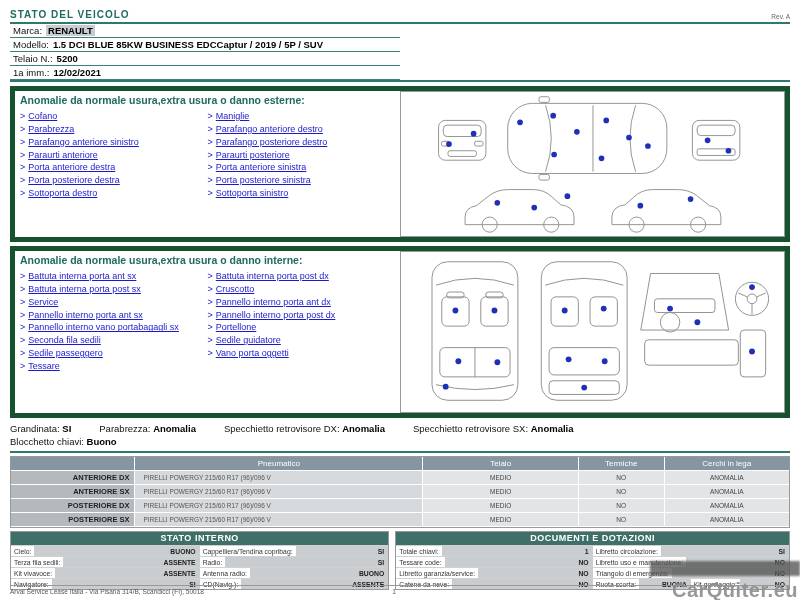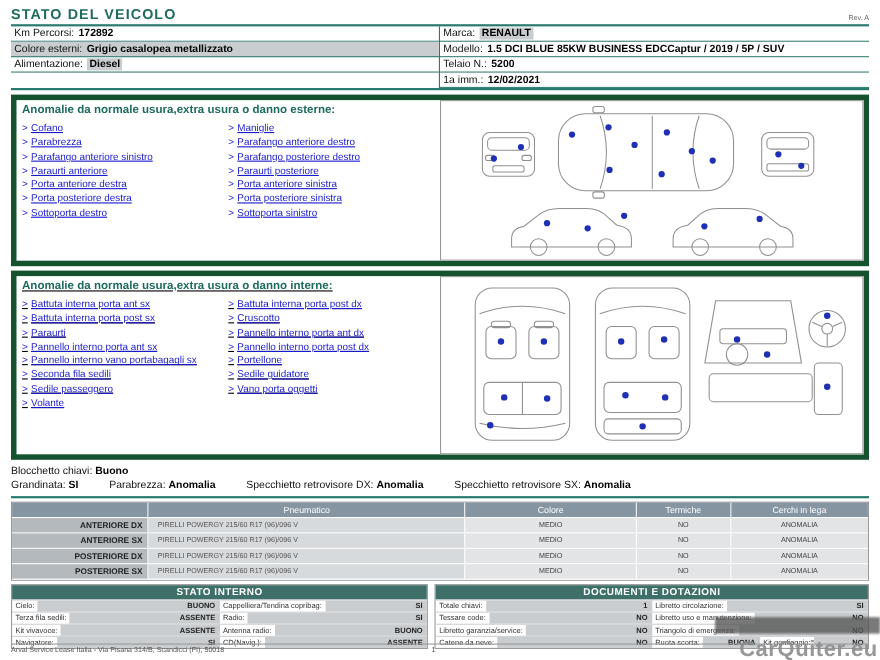--- a/index.html
+++ b/index.html
@@ -2,37 +2,37 @@
 <html><head>
 <meta charset="utf-8">
 <style>
   * { margin:0; padding:0; box-sizing:border-box; }
   html,body { background:#e9e9e9; }
   body { font-family:"Liberation Sans", sans-serif; }
   .page { position:relative; width:800px; height:600px; background:#ffffff; padding:6px 10px 0; overflow:hidden; }
 
   
   .hdr { display:flex; justify-content:space-between; align-items:flex-end; border-bottom:2px solid #2a7a6e; padding-bottom:2px; height:18px; }
-  .title { color:#1e6b5f; font-weight:bold; font-size:13px; letter-spacing:1px; }
+  .title { color:#1e6b5f; font-weight:bold; font-size:10px; letter-spacing:1px; }
   .rev { font-size:6.5px; color:#666; }
 
   
   .info { display:flex; border-bottom:2px solid #2a7a6e; }
   .info-col { width:50%; }
   .info-col.l { border-right:1px solid #2a7a6e; }
   .info-row { display:flex; align-items:baseline; border-bottom:1px solid #3a8276; font-size:9.5px; min-height:14px; padding:1px 3px; flex-wrap:wrap; }
   .info-row .lbl { margin-right:4px; white-space:nowrap; color:#111; }
   .info-row .val { font-weight:bold; color:#000; }
   .hl-row { background:#c9cdcf; }
   .val.hl { background:#c9cdcf; padding:0 2px; }
 
   
   .anom-box { border:5px solid #14532d; margin-top:4px; display:flex; }
   .anom-box.ext { height:156px; }
-  .anom-box.int { height:172px;text-decoration:underline; }
+  .anom-box.int { height:172px; }
   .anom-list { flex:1; padding:3px 5px; }
   .anom-title { color:#1e6b5f; font-weight:bold; font-size:10.5px; margin-bottom:5px; }
   .anom-cols { display:flex; }
   .anom-col { width:50%; padding-right:4px; }
   .anom-item { font-size:9px; color:#1a1acc; margin-bottom:2.5px; display:flex; line-height:1.15; cursor:pointer; }
   .anom-item .gt { margin-right:3px; }
   .anom-item .lnk { text-decoration:underline; }
   .diagram { width:385px; border:1px solid #999; background:#fff; }
   .diagram svg { width:100%; height:100%; display:block; }
   .dot { fill:#2030b5; }
@@ -79,34 +79,20 @@
 <body>
 
 <div class="page">
 
   <div class="hdr">
     <div class="title">STATO DEL VEICOLO</div>
     <div class="rev">Rev. A</div>
   </div>
 
   <div class="info">
-    <div class="info-col l">
-      <div class="info-row">
-        <span class="lbl">Km Percorsi:</span>
-        <span class="val">172892</span>
-      </div>
-      <div class="info-row hl-row">
-        <span class="lbl">Colore esterni:</span>
-        <span class="val">Grigio casalopea metallizzato</span>
-      </div>
-      <div class="info-row">
-        <span class="lbl">Alimentazione:</span>
-        <span class="val hl">Diesel</span>
-      </div>
-    </div>
     <div class="info-col">
       <div class="info-row">
         <span class="lbl">Marca:</span>
         <span class="val hl">RENAULT</span>
       </div>
       <div class="info-row">
         <span class="lbl">Modello:</span>
         <span class="val" style="white-space:normal">1.5 DCI BLUE 85KW BUSINESS EDCCaptur / 2019 / 5P / SUV</span>
       </div>
       <div class="info-row">
@@ -241,41 +227,41 @@
           <div class="anom-item">
               <span class="gt">&gt;</span>
               <span class="lnk">Battuta interna porta ant sx</span>
             </div>
           <div class="anom-item">
               <span class="gt">&gt;</span>
               <span class="lnk">Battuta interna porta post sx</span>
             </div>
           <div class="anom-item">
               <span class="gt">&gt;</span>
-              <span class="lnk">Paraurti</span>
+              <span class="lnk">Service</span>
             </div>
           <div class="anom-item">
               <span class="gt">&gt;</span>
               <span class="lnk">Pannello interno porta ant sx</span>
             </div>
           <div class="anom-item">
               <span class="gt">&gt;</span>
               <span class="lnk">Pannello interno vano portabagagli sx</span>
             </div>
           <div class="anom-item">
               <span class="gt">&gt;</span>
               <span class="lnk">Seconda fila sedili</span>
             </div>
           <div class="anom-item">
               <span class="gt">&gt;</span>
               <span class="lnk">Sedile passeggero</span>
             </div>
           <div class="anom-item">
               <span class="gt">&gt;</span>
-              <span class="lnk">Volante</span>
+              <span class="lnk">Tessare</span>
             </div>
         </div>
         <div class="anom-col">
           <div class="anom-item">
               <span class="gt">&gt;</span>
               <span class="lnk">Battuta interna porta post dx</span>
             </div>
           <div class="anom-item">
               <span class="gt">&gt;</span>
               <span class="lnk">Cruscotto</span>
@@ -347,35 +333,35 @@
             <circle class="dot" cx="300" cy="72" r="3"></circle>
           <circle class="dot" cx="356" cy="36" r="3"></circle>
             <circle class="dot" cx="356" cy="102" r="3"></circle>
         </g>
       </svg>
     </div>
   </div>
 
   <div class="status">
     <div class="status-row">
-      <span class="status-pair"><span class="lbl">Blocchetto chiavi:</span> <span class="val">Buono</span></span>
-    </div>
-    <div class="status-row">
       <span class="status-pair"><span class="lbl">Grandinata:</span> <span class="val">SI</span></span>
       <span class="status-pair"><span class="lbl">Parabrezza:</span> <span class="val">Anomalia</span></span>
       <span class="status-pair"><span class="lbl">Specchietto retrovisore DX:</span> <span class="val">Anomalia</span></span>
       <span class="status-pair"><span class="lbl">Specchietto retrovisore SX:</span> <span class="val">Anomalia</span></span>
     </div>
+    <div class="status-row">
+      <span class="status-pair"><span class="lbl">Blocchetto chiavi:</span> <span class="val">Buono</span></span>
+    </div>
   </div>
 
   <div class="tires">
     <div class="t-row t-head">
       <div class="t-cell c1"></div>
       <div class="t-cell c2">Pneumatico</div>
-      <div class="t-cell c3">Colore</div>
+      <div class="t-cell c3">Telaio</div>
       <div class="t-cell c4">Termiche</div>
       <div class="t-cell c5">Cerchi in lega</div>
     </div>
     <div class="t-row">
       <div class="t-cell c1 t-pos">ANTERIORE DX</div>
       <div class="t-cell c2 t-tire">PIRELLI POWERGY 215/60 R17 (96)/096 V</div>
       <div class="t-cell c3 t-mid">MEDIO</div>
       <div class="t-cell c4 t-mid">NO</div>
       <div class="t-cell c5 t-mid">ANOMALIA</div>
     </div>

